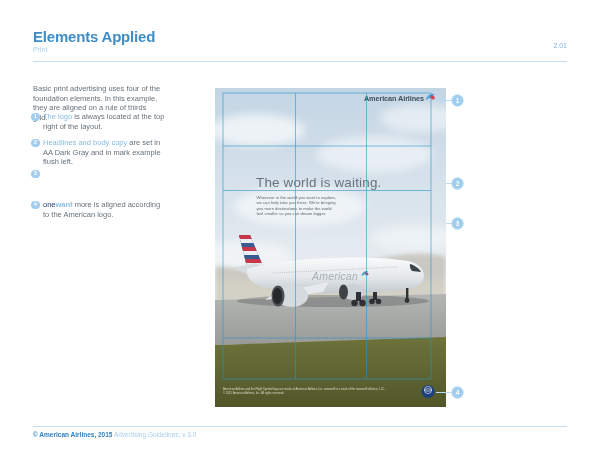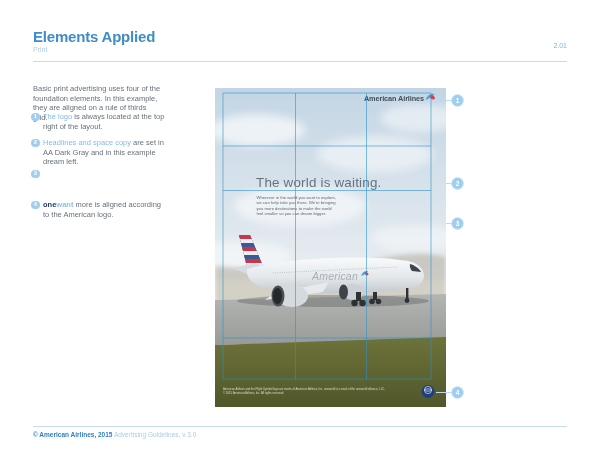--- a/index.html
+++ b/index.html
@@ -13,21 +13,21 @@
   .rule.top{top:61px;}
   .rule.bottom{top:426px;}
   
   .intro{position:absolute;left:33px;top:84px;width:130px;font-size:7.5px;line-height:9.5px;color:#67727b;}
   .note{position:absolute;left:31px;width:136px;font-size:7.5px;line-height:9.5px;color:#67727b;}
   .note .txt{margin-left:12px;width:122px;}
   .marker{position:absolute;left:0;top:0.5px;width:8.5px;height:8.5px;border-radius:50%;
           background:#a3cdec;color:#ffffff;font-size:5.8px;font-weight:bold;
           display:flex;align-items:center;justify-content:center;}
   .lead{color:#85bbe2;}
-  .ow-bold{color:#1d3c6e;font-weight:bold;}
+  .ow-bold{color:#1d3c6e;font-weight:normal;}
   .ow-light{color:#8fc0e4;font-weight:bold;}
   
   #ad{position:absolute;left:215px;top:88px;width:231px;height:319px;}
   
   .callout{position:absolute;width:11px;height:11px;border-radius:50%;background:#9ecdef;
            border:1.5px solid #d3e9f9;box-sizing:content-box;color:#ffffff;font-size:6.5px;font-weight:bold;
            display:flex;align-items:center;justify-content:center;}
   .connector{position:absolute;height:1px;background:#b9daf2;}
   
   .footer{position:absolute;left:33px;top:431px;font-size:6.5px;color:#a8cde9;}
@@ -44,21 +44,21 @@
   <div class="rule top"></div>
 
   <div class="intro">Basic print advertising uses four of the foundation elements. In this example, they are aligned on a rule of thirds grid.</div>
 
   <div class="note" style="top:112px;">
     <span class="marker">1</span>
     <div class="txt"><span class="lead">The logo</span><span> is always located at the top right of the layout.</span></div>
   </div>
   <div class="note" style="top:138px;">
     <span class="marker">2</span>
-    <div class="txt"><span class="lead">Headlines and space copy</span><span> are set in AA Dark Gray and in this example dream left.</span></div>
+    <div class="txt"><span class="lead">Headlines and body copy</span><span> are set in AA Dark Gray and in mark example flush left.</span></div>
   </div>
   <div class="note" style="top:169px;">
     <span class="marker">3</span>
   </div>
   <div class="note" style="top:200px;">
     <span class="marker">4</span>
     <div class="txt"><span class="ow-bold">one</span><span class="ow-light">want</span><span> more is aligned according to the American logo.</span></div>
   </div>
 
   <svg id="ad" viewBox="0 0 231 319">

